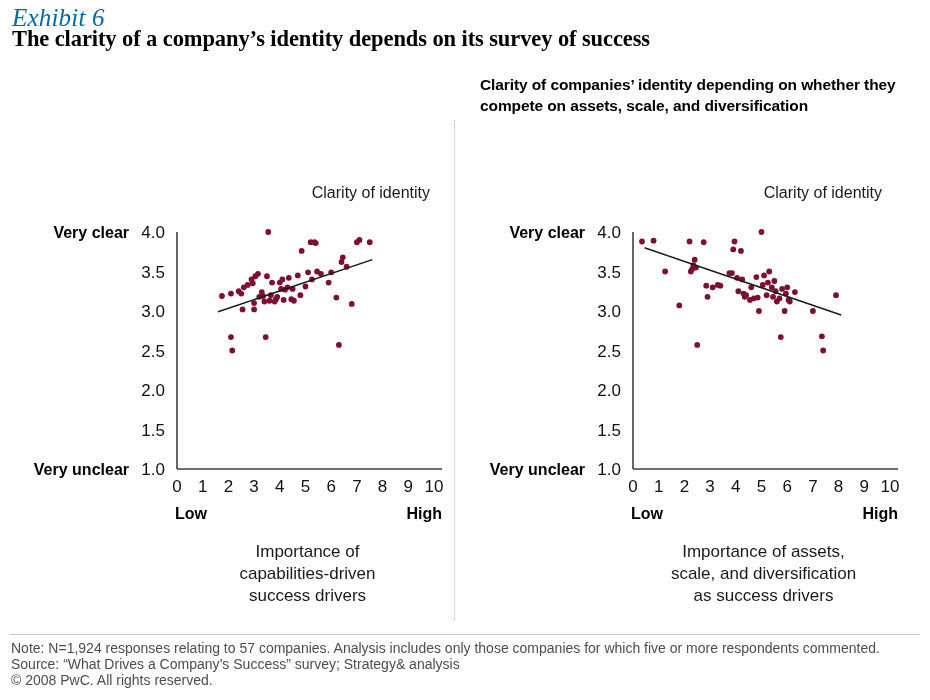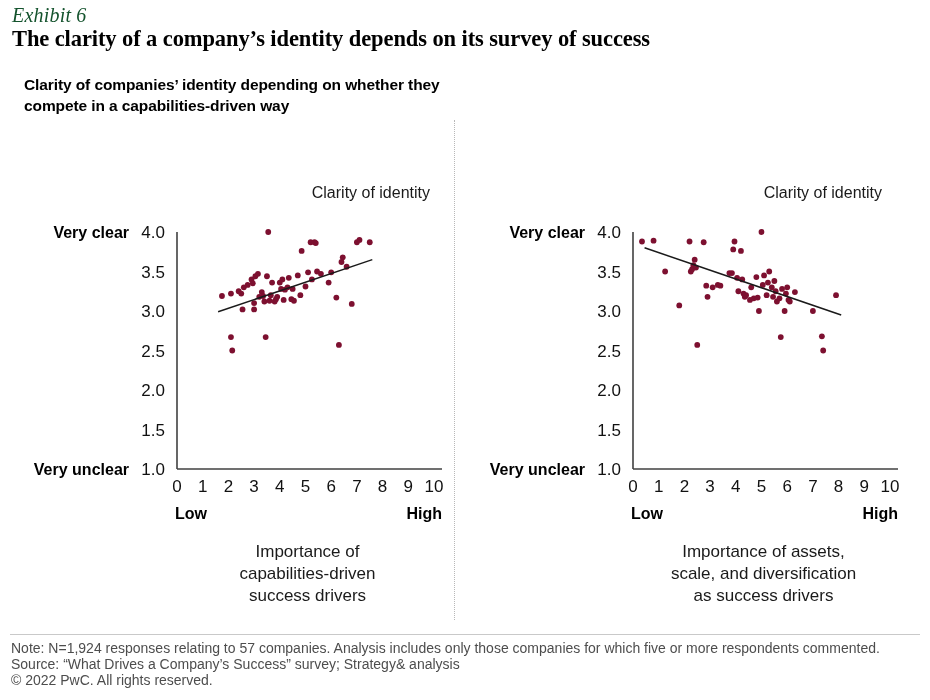--- a/index.html
+++ b/index.html
@@ -16,23 +16,23 @@
     overflow: hidden;
   }
 
   
   #exhibit-label {
     position: absolute;
     left: 12px;
     top: 4px;
     font-family: "Liberation Serif", serif;
     font-style: italic;
-    font-size: 20px;
+    font-size: 25px;
     letter-spacing: .2px;
-    color: #14532d;
+    color: #0369a1;
   }
   #page-title {
     position: absolute;
     left: 12px;
     top: 26px;
     font-family: "Liberation Serif", serif;
     font-weight: bold;
     font-size: 22.5px;
     letter-spacing: -.1px;
     color: #000;
@@ -117,21 +117,20 @@
 </style>
 </head>
 <body>
 
 <div id="exhibit-label">Exhibit 6</div>
 <div id="page-title">The clarity of a company’s identity depends on its survey of success</div>
 
 <div id="panel-divider"></div>
 
 <div class="panel" id="panel-left">
-  <div class="panel-subtitle">Clarity of companies’ identity depending on whether they compete in a capabilities-driven way</div>
   <div class="axis-title">Clarity of identity</div>
   <div class="plot">
     <svg id="svg-left" width="440" height="290" viewBox="0 0 440 290">
         <line x1="165" y1="10" x2="165" y2="247" stroke="#404040" stroke-width="1.6"></line>
         <line x1="165" y1="247" x2="430" y2="247" stroke="#404040" stroke-width="1.6"></line>
         <text x="153" y="253" text-anchor="end" font-size="17" fill="#111">1.0</text>
         <text x="153" y="213.5" text-anchor="end" font-size="17" fill="#111">1.5</text>
         <text x="153" y="174" text-anchor="end" font-size="17" fill="#111">2.0</text>
         <text x="153" y="134.5" text-anchor="end" font-size="17" fill="#111">2.5</text>
         <text x="153" y="95" text-anchor="end" font-size="17" fill="#111">3.0</text>
@@ -216,20 +215,21 @@
           <circle cx="344.90" cy="20.27" r="2.9" fill="#7d1030"></circle>
           <circle cx="347.47" cy="17.90" r="2.9" fill="#7d1030"></circle>
           <circle cx="357.75" cy="20.27" r="2.9" fill="#7d1030"></circle>
         </g>
         <line x1="206.12" y1="89.79" x2="360.32" y2="37.65" stroke="#1a1a1a" stroke-width="1.5"></line>
       </svg>
   </div>
 </div>
 
 <div class="panel" id="panel-right">
+  <div class="panel-subtitle">Clarity of companies’ identity depending on whether they compete on assets, scale, and diversification</div>
   <div class="axis-title">Clarity of identity</div>
   <div class="plot">
     <svg id="svg-right" width="440" height="290" viewBox="0 0 440 290">
         <line x1="165" y1="10" x2="165" y2="247" stroke="#404040" stroke-width="1.6"></line>
         <line x1="165" y1="247" x2="430" y2="247" stroke="#404040" stroke-width="1.6"></line>
         <text x="153" y="253" text-anchor="end" font-size="17" fill="#111">1.0</text>
         <text x="153" y="213.5" text-anchor="end" font-size="17" fill="#111">1.5</text>
         <text x="153" y="174" text-anchor="end" font-size="17" fill="#111">2.0</text>
         <text x="153" y="134.5" text-anchor="end" font-size="17" fill="#111">2.5</text>
         <text x="153" y="95" text-anchor="end" font-size="17" fill="#111">3.0</text>
@@ -314,13 +314,13 @@
           <circle cx="368.03" cy="73.20" r="2.9" fill="#7d1030"></circle>
         </g>
         <line x1="176.56" y1="25.80" x2="373.17" y2="92.95" stroke="#1a1a1a" stroke-width="1.5"></line>
       </svg>
   </div>
 </div>
 
 <div id="footer-rule"></div>
 <div class="footnote" id="note-line">Note: N=1,924 responses relating to 57 companies. Analysis includes only those companies for which five or more respondents commented.</div>
 <div class="footnote" id="source-line">Source: “What Drives a Company’s Success” survey; Strategy&amp; analysis</div>
-<div class="footnote" id="copyright-line">© 2022 PwC. All rights reserved.</div>
+<div class="footnote" id="copyright-line">© 2008 PwC. All rights reserved.</div>
 
 </body></html>

